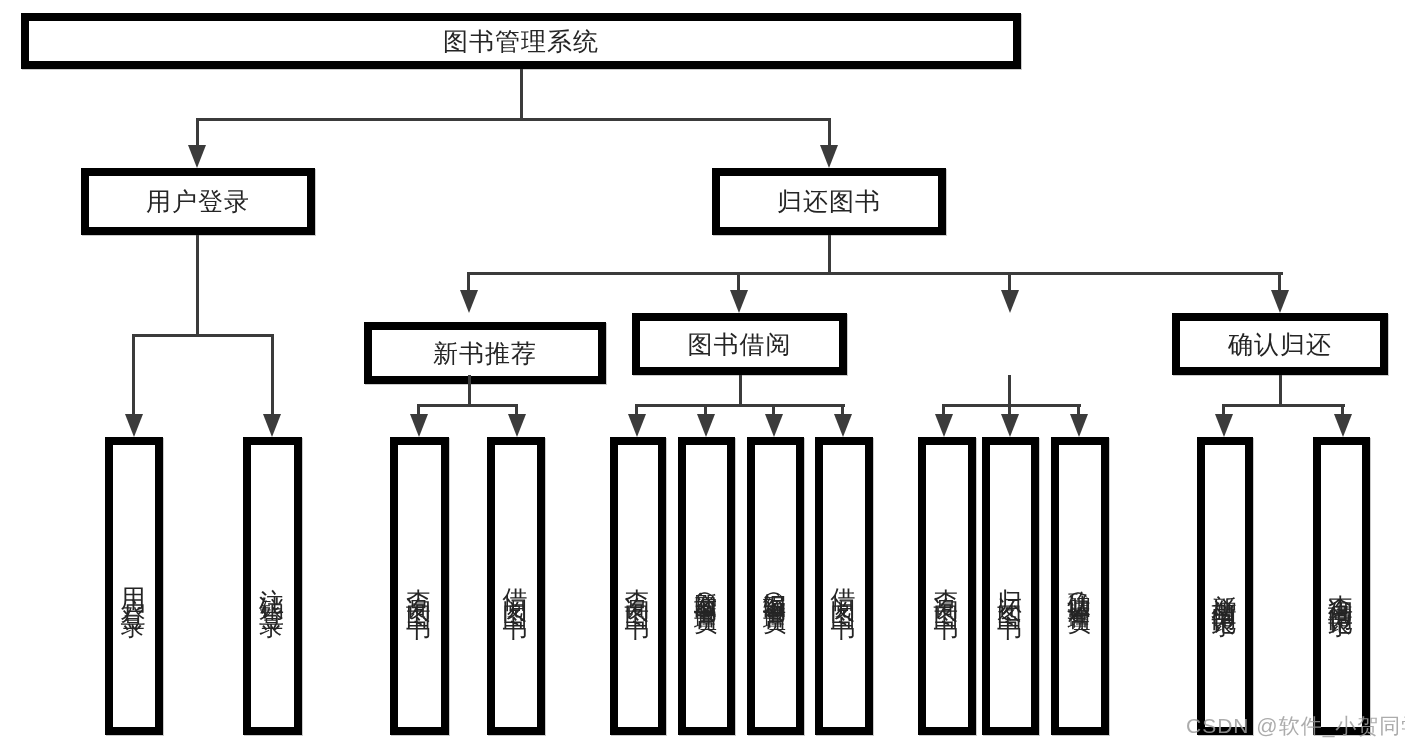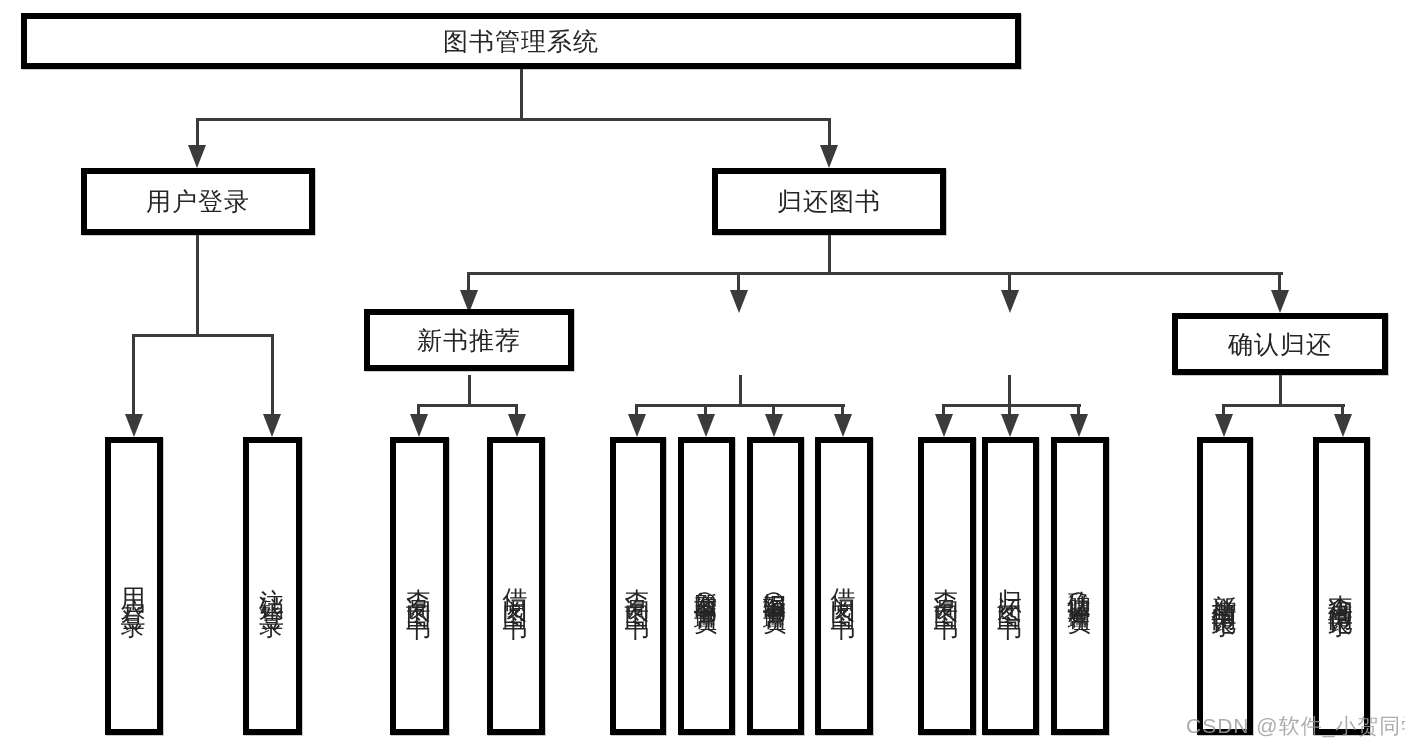--- a/index.html
+++ b/index.html
@@ -2,21 +2,21 @@
 <html><head>
 <meta charset="utf-8">
 <style>
   html,body { margin:0; padding:0; background:#ffffff; }
   .stage {
     position:relative; width:1405px; height:747px; background:#ffffff;
     font-family:"Liberation Sans", sans-serif; overflow:hidden;
   }
   .box {
     position:absolute; box-sizing:border-box;
-    border:6px solid #000000; background:#ffffff;
+    border:8px solid #000000; background:#ffffff;
     display:flex; align-items:center; justify-content:center;
     color:#252525;
     box-shadow:1px 1px 0 rgba(140,140,140,.45);
   }
   .hlabel { font-size:25px; letter-spacing:1px; white-space:nowrap; }
   .vtext  { writing-mode:vertical-rl; text-orientation:mixed; white-space:nowrap; }
   .v4 { font-size:25px; letter-spacing:9px; }
   .v6 { font-size:25px; letter-spacing:4px; }
   .v9 { font-size:23px; letter-spacing:3px; }
   .ln  { position:absolute; background:#3b3b3b; }
@@ -65,22 +65,25 @@
   <div class="ln" style="left:467px;top:272px;width:816px;height:3px"></div>
   <div class="ln" style="left:467px;top:272px;width:3px;height:22px"></div>
   <div class="arw" style="left:460px;top:290px"></div>
   <div class="ln" style="left:737px;top:272px;width:3px;height:22px"></div>
   <div class="arw" style="left:730px;top:290px"></div>
   <div class="ln" style="left:1008px;top:272px;width:3px;height:22px"></div>
   <div class="arw" style="left:1001px;top:290px"></div>
   <div class="ln" style="left:1278px;top:272px;width:3px;height:22px"></div>
   <div class="arw" style="left:1271px;top:290px"></div>
 
-  <div class="box" style="left:364px;top:309px;width:210px;height:62px">
+  <div class="box" style="left:364px;top:322px;width:242px;height:62px">
     <span class="hlabel">新书推荐</span>
+  </div>
+  <div class="box" style="left:632px;top:313px;width:215px;height:62px">
+    <span class="hlabel">图书借阅</span>
   </div>
   <div class="box" style="left:1172px;top:313px;width:216px;height:62px">
     <span class="hlabel">确认归还</span>
   </div>
 
   <div class="ln" style="left:468px;top:375px;width:3px;height:31px"></div>
   <div class="ln" style="left:417px;top:404px;width:101px;height:3px"></div>
   <div class="ln" style="left:417px;top:404px;width:3px;height:14px"></div>
   <div class="arw" style="left:410px;top:414px"></div>
   <div class="ln" style="left:515px;top:404px;width:3px;height:14px"></div>

